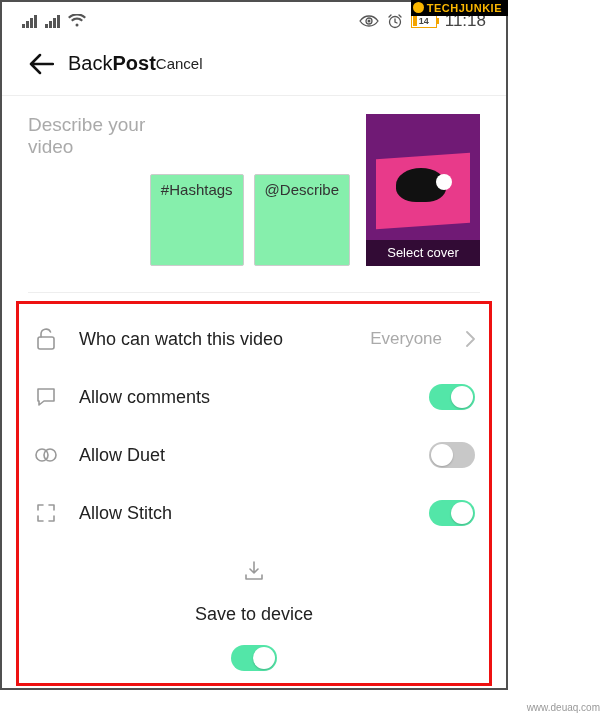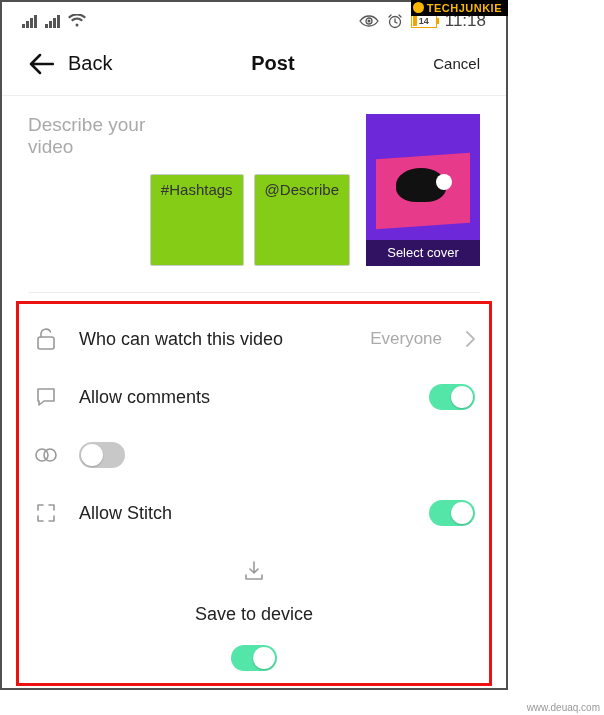--- a/index.html
+++ b/index.html
@@ -12,35 +12,35 @@
   .statusbar { height:28px; display:flex; align-items:center; justify-content:space-between; padding:10px 20px 0; font-size:14px; color:#444; }
   .statusbar .left, .statusbar .right { display:flex; align-items:center; gap:8px; }
   .sig { display:inline-flex; align-items:flex-end; gap:1px; }
   .sig span { width:3px; background:#555; display:inline-block; }
   .sig span:nth-child(1){height:4px;} .sig span:nth-child(2){height:7px;} .sig span:nth-child(3){height:10px;} .sig span:nth-child(4){height:13px;}
   .battery { border:1px solid #f4a400; width:26px; height:14px; position:relative; display:inline-flex; align-items:center; font-size:9px; font-weight:bold; justify-content:center; color:#444;}
   .battery::after{content:'';position:absolute;right:-3px;top:3px;width:2px;height:6px;background:#f4a400;}
   .battery .fill{position:absolute; left:1px; top:1px; bottom:1px; width:4px; background:#f4a400;}
   .battery .num{position:relative; z-index:1;}
 
-  .navbar { display:flex; align-items:center; justify-content:space-between; padding:22px 26px 20px; }
+  .navbar { display:flex; align-items:center; padding:22px 26px 20px; }
   .nav-left { display:flex; align-items:center; gap:14px; }
   .nav-left .arrow { font-size:26px; line-height:1; color:#111; }
   .nav-back { font-size:20px; color:#111; }
   .nav-title { font-size:20px; font-weight:700; color:#111; }
   .nav-cancel { font-size:15px; color:#222; }
 
   .hr { height:1px; background:#eee; }
 
   .compose { display:flex; padding:18px 26px 10px; gap:16px; }
   .compose-left { flex:1; display:flex; flex-direction:row; justify-content:space-between; }
   .placeholder { color:#aaa; font-size:19px; }
   .chiprow { display:flex; gap:10px; margin-top:60px; }
-  .chip { border:1px solid #ccc; border-radius:2px; padding:6px 10px; font-size:15px; color:#333; background:#84cc16; }
-  .thumb { width:114px; height:152px; background:#6d28d9; position:relative; overflow:hidden; }
+  .chip { border:1px solid #ccc; border-radius:2px; padding:6px 10px; font-size:15px; color:#333; background:#86efac; }
+  .thumb { width:114px; height:152px; background:#701a75; position:relative; overflow:hidden; }
   .thumb .mat { position:absolute; left:10px; right:10px; top:42px; bottom:40px; background:#e83a8a; transform:skewY(-4deg); }
   .thumb .toy { position:absolute; left:30px; top:54px; width:50px; height:34px; background:#111; border-radius:50% 50% 40% 40%; }
   .thumb .toy::after{content:''; position:absolute; right:-6px; top:6px; width:16px; height:16px; background:#fff; border-radius:50%; }
   .thumb .label { position:absolute; left:0; right:0; bottom:0; background:rgba(0,0,0,0.55); color:#fff; font-size:13px; text-align:center; padding:5px 0 6px; }
 
   .hr2 { height:1px; background:#eee; margin:16px 26px 0; }
 
   .settings { margin:8px 14px 12px; border:3px solid #e11; padding:6px 10px 2px; }
   .row { display:flex; align-items:center; gap:20px; padding:16px 4px; }
   .row .icon { width:26px; height:26px; display:flex; align-items:center; justify-content:center; color:#888; }
@@ -165,20 +165,21 @@
         </span>
     </div>
 
     <div class="row">
       <span class="icon">
         <svg width="24" height="20" viewBox="0 0 24 20">
             <circle cx="8" cy="10" r="6" fill="none" stroke="#999" stroke-width="1.6"></circle>
             <circle cx="16" cy="10" r="6" fill="none" stroke="#999" stroke-width="1.6"></circle>
           </svg>
       </span>
+      <span class="label">Allow Duet</span>
       <span class="toggle off">
           <span class="knob"></span>
         </span>
     </div>
 
     <div class="row">
       <span class="icon">
         <svg width="22" height="22" viewBox="0 0 22 22">
             <path d="M3 3h5M14 3h5M19 3v5M19 14v5M19 19h-5M8 19H3M3 19v-5M3 8V3" stroke="#999" stroke-width="1.6" fill="none" stroke-linecap="round"></path>
           </svg>

